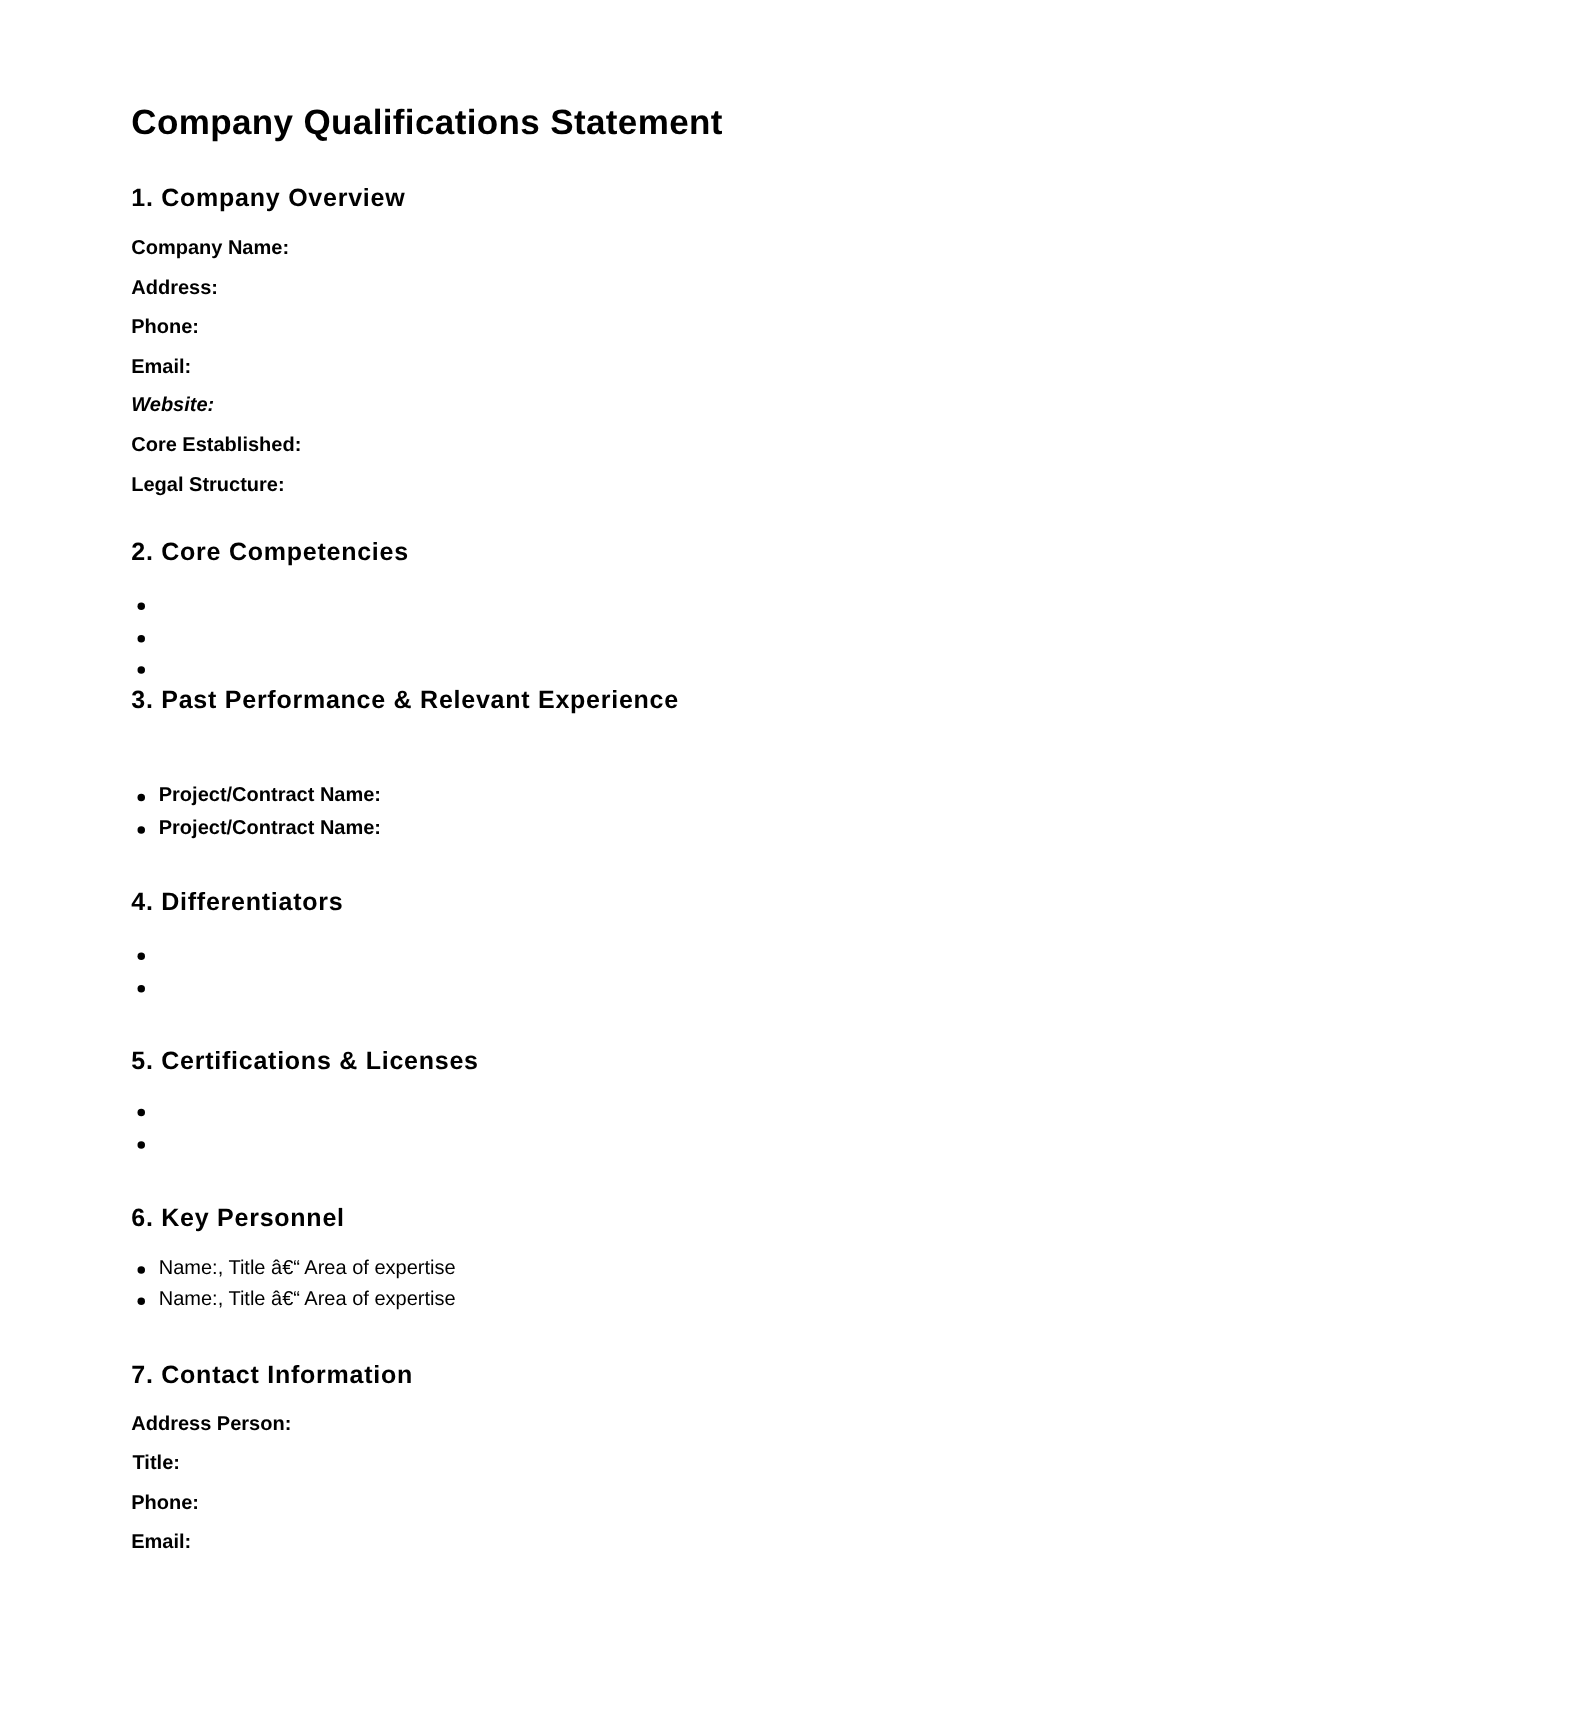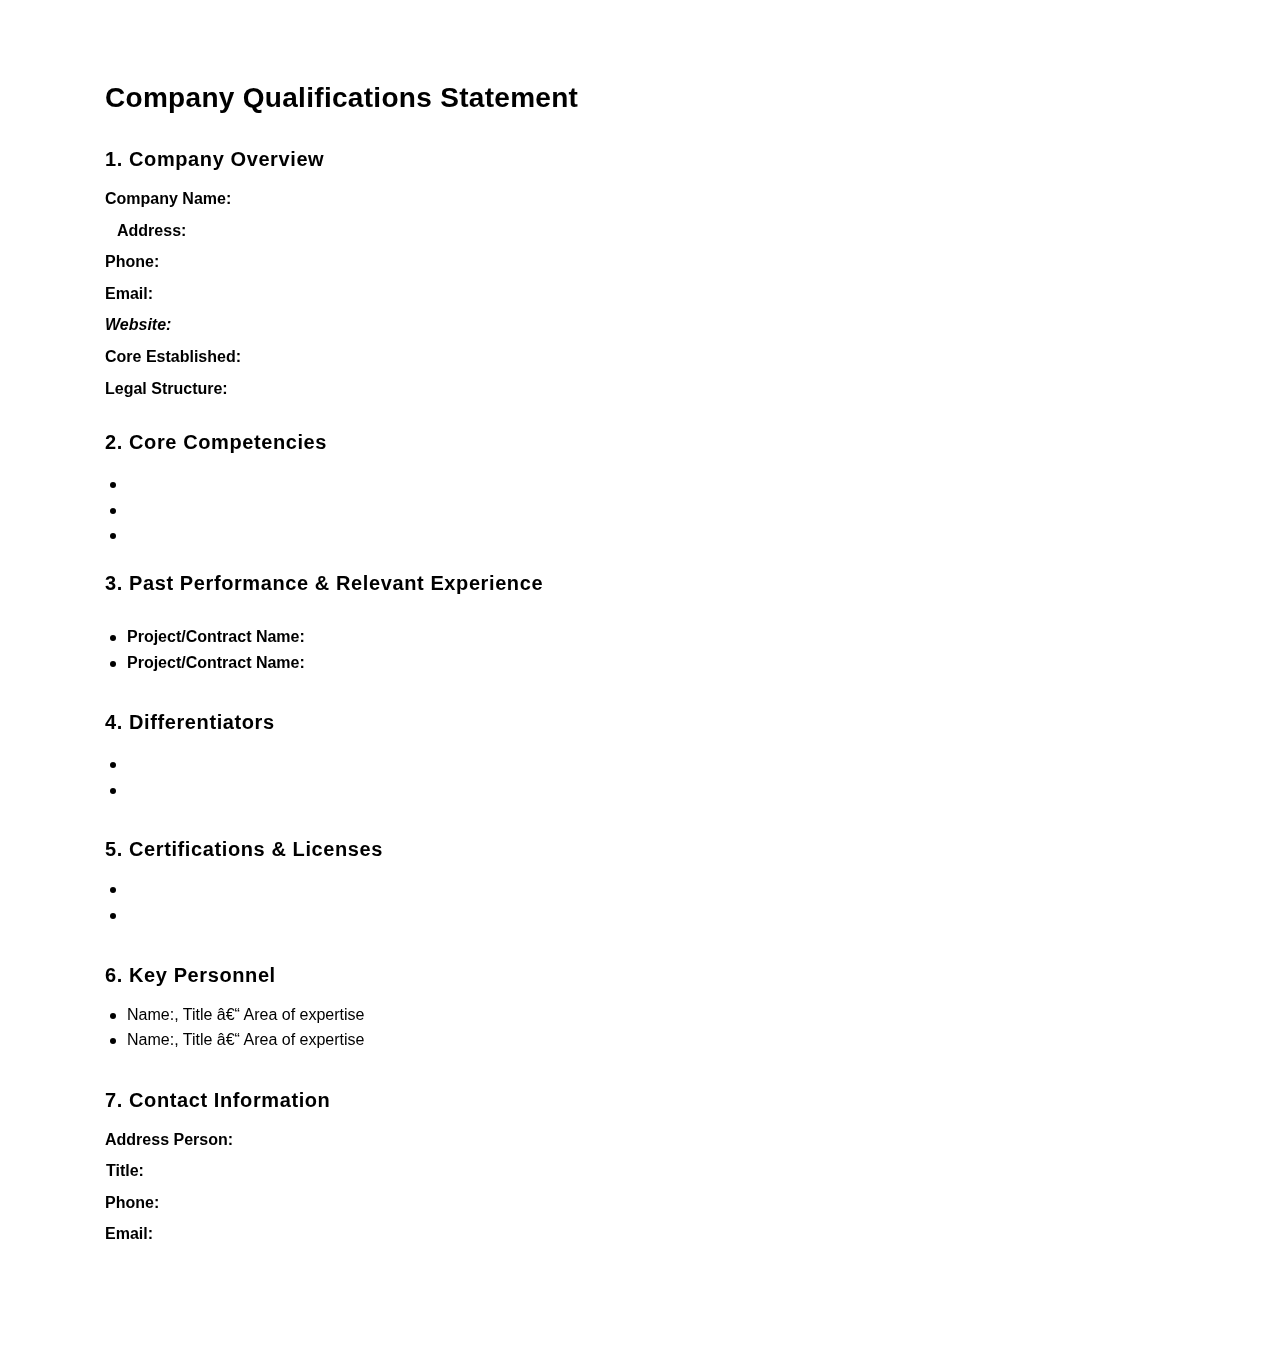--- a/index.html
+++ b/index.html
@@ -33,21 +33,21 @@
 </head>
 <body>
 
 <div class="page">
   <h1>Company Qualifications Statement</h1>
 
   <div class="sec" style="top:148px;">
     <h2>1. Company Overview</h2>
   </div>
   <div class="field" style="top:190px;">Company Name:</div>
-  <div class="field" style="top:222px;margin-left:12px;">Address:</div>
+  <div class="field" style="top:222px;">Address:</div>
   <div class="field" style="top:253px;">Phone:</div>
   <div class="field" style="top:285px;">Email:</div>
   <div class="field" style="top:316px;font-style:italic;">Website:</div>
   <div class="field" style="top:348px;">Core Established:</div>
   <div class="field" style="top:380px;">Legal Structure:</div>
 
   <div class="sec" style="top:431px;">
     <h2>2. Core Competencies</h2>
   </div>
   <ul>
@@ -58,21 +58,21 @@
     <li class="bul" style="top:501px;">
         <span class="dot"></span>
         <span class="txt"></span>
       </li>
     <li class="bul" style="top:526px;">
         <span class="dot"></span>
         <span class="txt"></span>
       </li>
   </ul>
 
-  <div class="sec" style="top:572px;">
+  <div class="sec" style="top:549px;">
     <h2>3. Past Performance &amp; Relevant Experience</h2>
   </div>
   <ul>
     <li class="bul" style="top:628px;">
         <span class="dot"></span>
         <span class="txt" style="font-weight:bold;">Project/Contract Name:</span>
       </li>
     <li class="bul" style="top:654px;">
         <span class="dot"></span>
         <span class="txt" style="font-weight:bold;">Project/Contract Name:</span>

